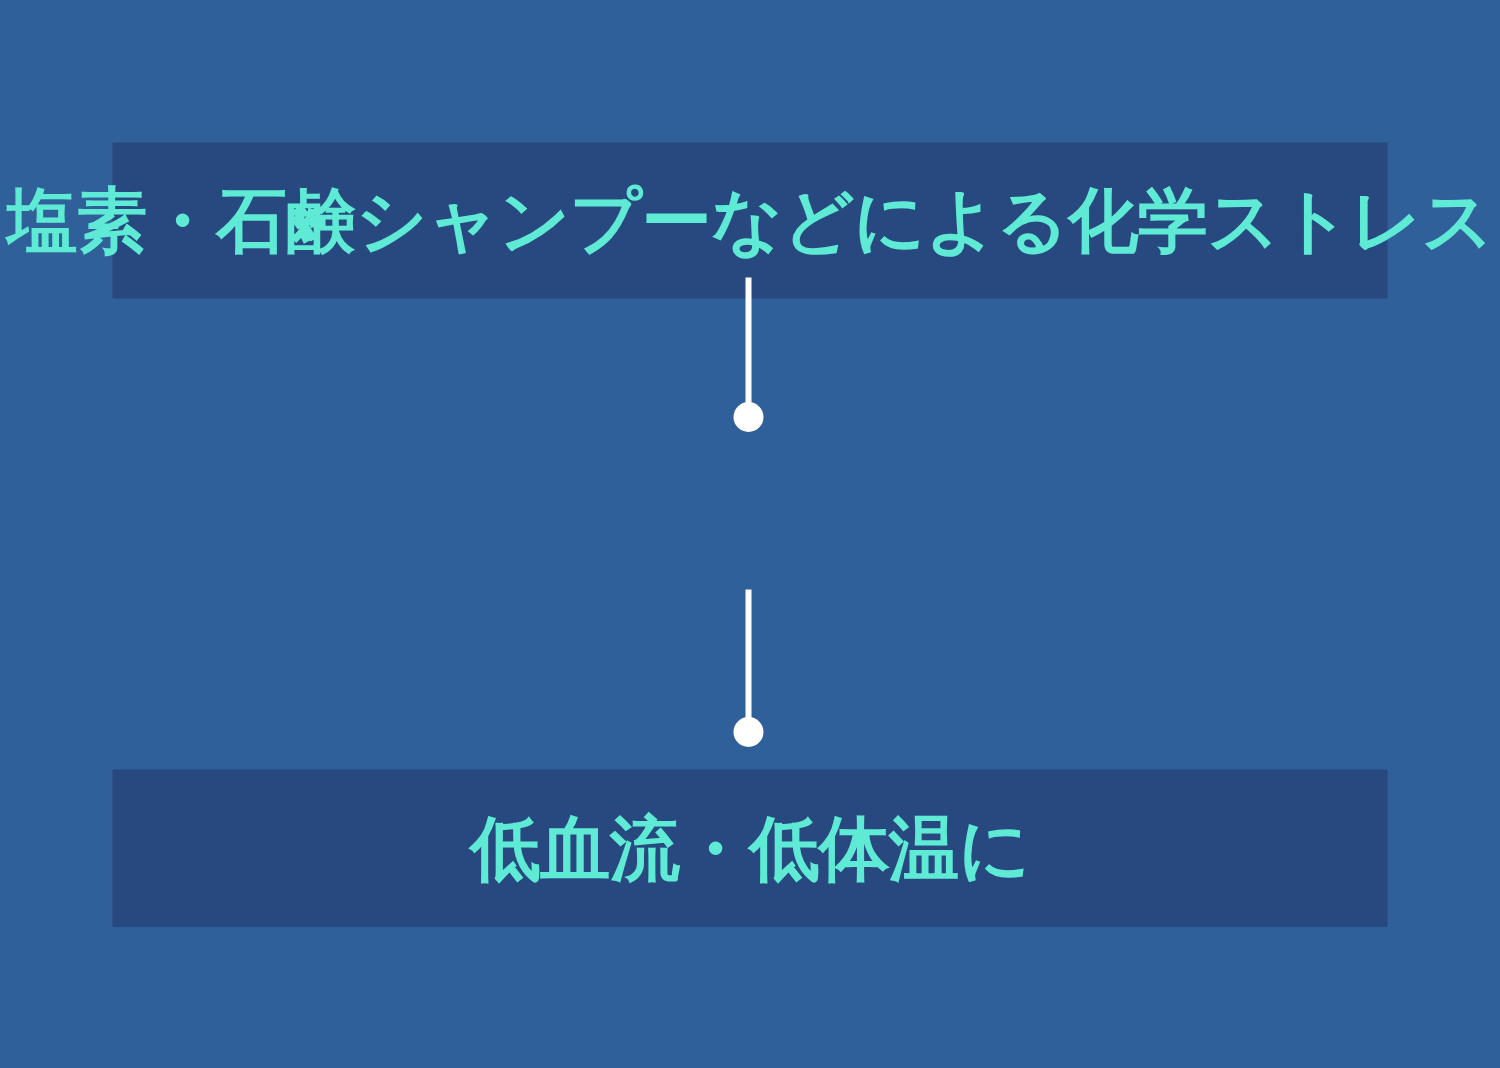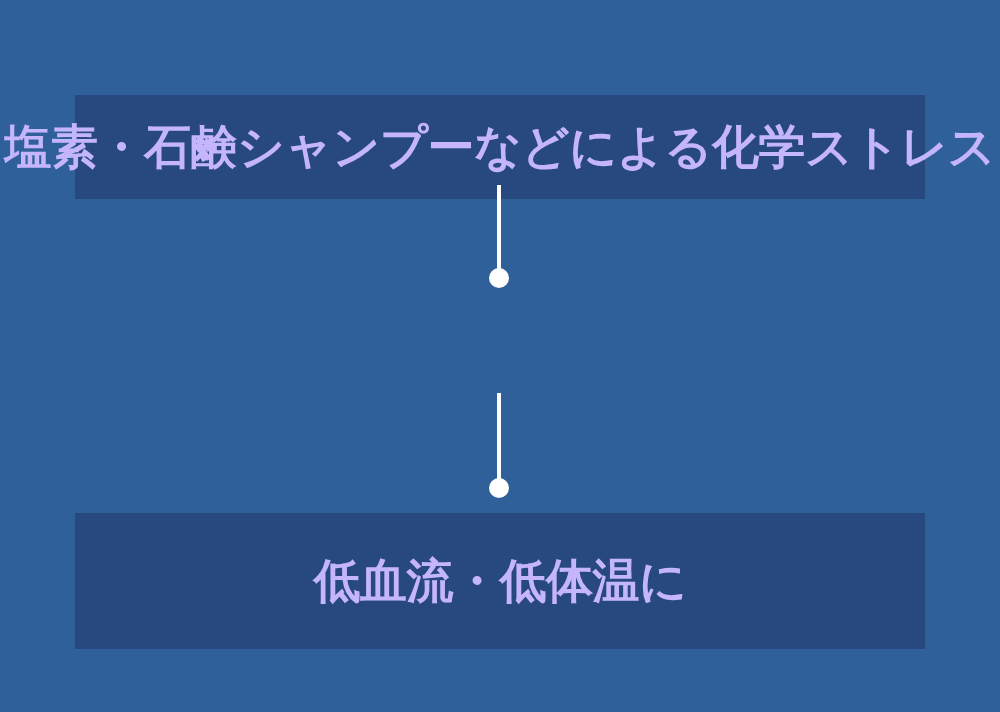--- a/index.html
+++ b/index.html
@@ -22,31 +22,31 @@
     position: absolute;
     left: 75px;
     width: 850px;
     background: #28497f;
     display: flex;
     align-items: center;
     justify-content: center;
     box-sizing: border-box;
   }
   .flow-box-label {
-    color: #c4b5fd;
+    color: #5eead4;
     font-weight: 700;
     font-size: 47px;
     line-height: 1.1;
     letter-spacing: -0.5px;
     white-space: nowrap;
     text-align: center;
   }
   #box-1 { top: 95px;  height: 104px; }
   #box-2 { top: 305px; height: 99px;  }
-  #box-3 { top: 513px; height: 136px; }
+  #box-3 { top: 513px; height: 105px; }
 
   .connector {
     position: absolute;
     left: 0;
     width: 1000px;
     pointer-events: none;
   }
   .connector-line {
     position: absolute;
     left: 497px;

